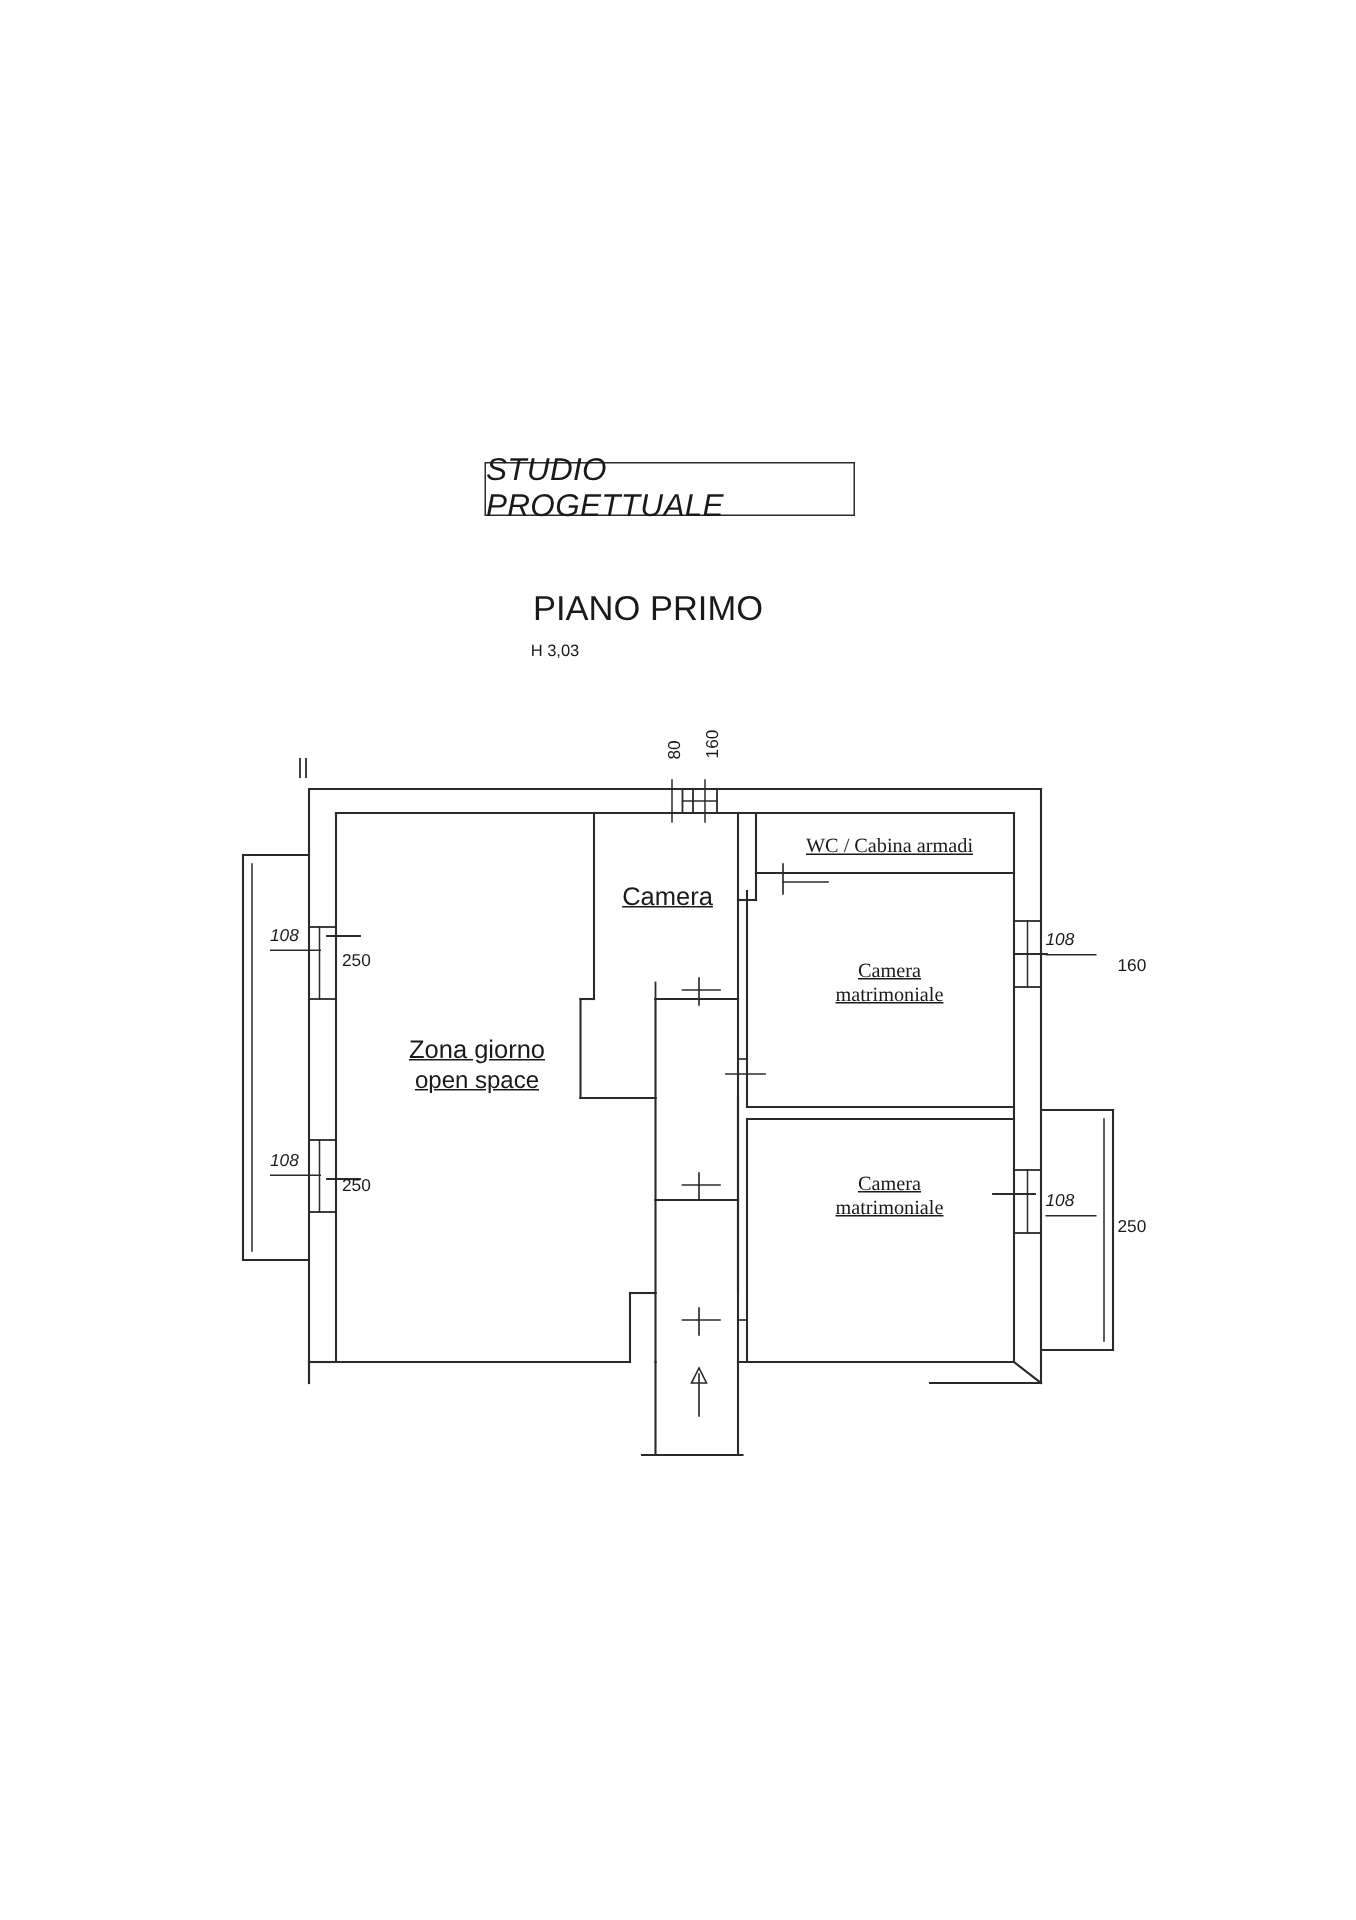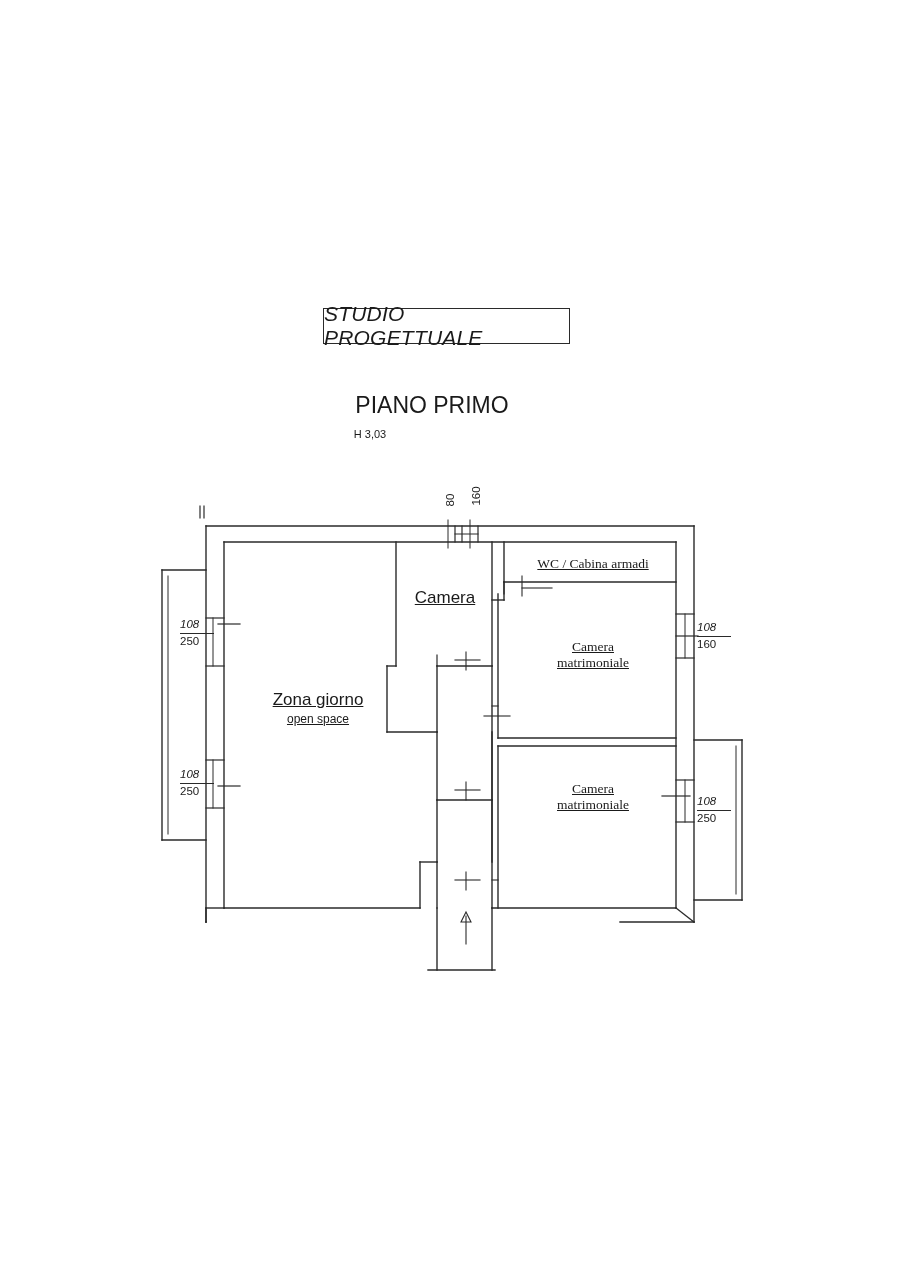--- a/index.html
+++ b/index.html
@@ -76,21 +76,21 @@
   }
   .room-label .l1 { display: block; }
   .room-label .l2 { display: block; }
 
   .serif { font-family: "Liberation Serif", serif; }
 
   #label-zona {
     left: 228px; top: 690px; width: 180px;
   }
   #label-zona .l1 { font-size: 17px; }
-  #label-zona .l2 { font-size: 12px; margin-top: 2px; }
+  #label-zona .l2 { font-size: 16px; margin-top: 2px; }
 
   #label-bagno {
     left: 390px; top: 588px; width: 110px;
     font-size: 17px;
   }
 
   #label-wc {
     left: 498px; top: 556px; width: 190px;
     font-size: 13.5px;
   }
@@ -115,20 +115,21 @@
     text-align: left;
     line-height: 1.0;
   }
   .dim .d-top {
     display: block;
     padding-bottom: 2px;
   }
   .dim .d-bot {
     display: block;
     padding-top: 2px;
+    margin-left: 48px;
   }
   .dim.with-rule .d-top {
     border-bottom: 1px solid #2a2a2a;
     font-style: italic;
   }
 
   .dim-vert {
     position: absolute;
     font-size: 11.5px;
     color: #1a1a1a;

